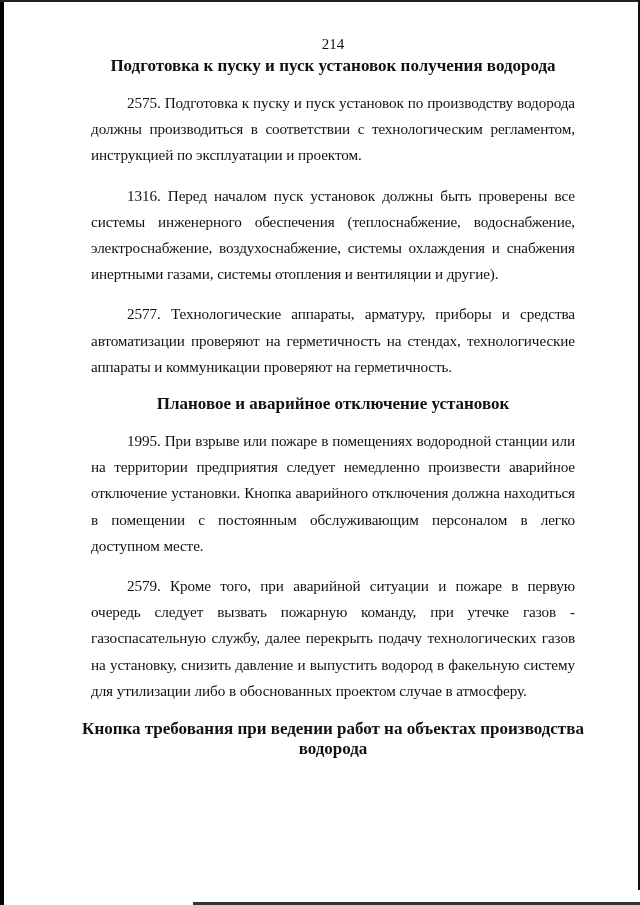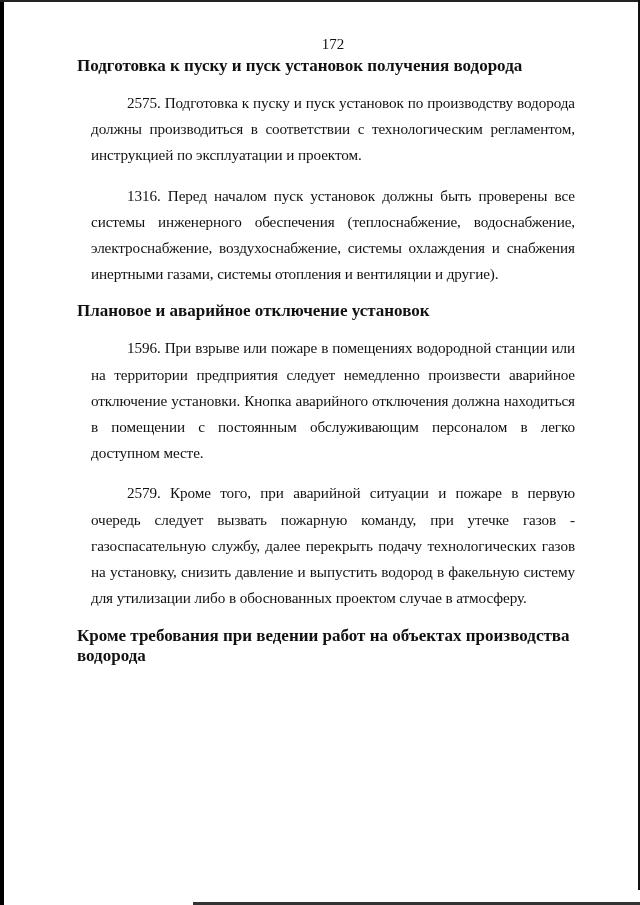--- a/index.html
+++ b/index.html
@@ -11,50 +11,51 @@
   .border-top { position: absolute; left: 0; top: 0; width: 640px; height: 2px; background: #222; }
   .border-right { position: absolute; right: 0; top: 0; width: 2px; height: 890px; background: #111; }
   .border-bottom { position: absolute; left: 193px; top: 902px; width: 447px; height: 3px; background: #333; }
   .page {
     position: absolute; left: 77px; top: 34px; width: 512px;
   }
   .page-number {
     text-align: center; font-size: 15px; line-height: 20px; margin: 0 0 2px 0;
   }
   .heading {
-    text-align: left; font-weight: bold; font-size: 17px; line-height: 20px; margin: 0;
+    text-align: center; font-weight: bold; font-size: 17px; line-height: 20px; margin: 0;
   }
   .h1 { margin-top: 0; margin-bottom: 8px; }
   .h2 { margin-top: 13px; margin-bottom: 8px; }
   .h3 { margin-top: 15px; margin-bottom: 8px; }
   .para {
     font-size: 15.2px; line-height: 26.2px; margin: 14px;
     text-align: justify; text-indent: 36px; letter-spacing: -0.1px;
   }
   .num { }
 </style>
 </head>
 <body>
 
 <div class="border-left"></div>
 <div class="border-top"></div>
 <div class="border-right"></div>
 <div class="border-bottom"></div>
 
 <div class="page">
-  <div class="page-number">172</div>
+  <div class="page-number">214</div>
 
   <section>
     <h2 class="heading h1">Подготовка к пуску и пуск установок получения водорода</h2>
     <p class="para"><span class="num">2575.</span> <span>Подготовка к пуску и пуск установок по производству водорода должны производиться в соответствии с технологическим регламентом, инструкцией по эксплуатации и проектом.</span></p>
     <p class="para"><span class="num">1316.</span> <span>Перед началом пуск установок должны быть проверены все системы инженерного обеспечения (теплоснабжение, водоснабжение, электроснабжение, воздухоснабжение, системы охлаждения и снабжения инертными газами, системы отопления и вентиляции и другие).</span></p>
+    <p class="para"><span class="num">2577.</span> <span>Технологические аппараты, арматуру, приборы и средства автоматизации проверяют на герметичность на стендах, технологические аппараты и коммуникации проверяют на герметичность.</span></p>
   </section>
 
   <section>
     <h2 class="heading h2">Плановое и аварийное отключение установок</h2>
-    <p class="para"><span class="num">1596.</span> <span>При взрыве или пожаре в помещениях водородной станции или на территории предприятия следует немедленно произвести аварийное отключение установки. Кнопка аварийного отключения должна находиться в помещении с постоянным обслуживающим персоналом в легко доступном месте.</span></p>
+    <p class="para"><span class="num">1995.</span> <span>При взрыве или пожаре в помещениях водородной станции или на территории предприятия следует немедленно произвести аварийное отключение установки. Кнопка аварийного отключения должна находиться в помещении с постоянным обслуживающим персоналом в легко доступном месте.</span></p>
     <p class="para"><span class="num">2579.</span> <span>Кроме того, при аварийной ситуации и пожаре в первую очередь следует вызвать пожарную команду, при утечке газов - газоспасательную службу, далее перекрыть подачу технологических газов на установку, снизить давление и выпустить водород в факельную систему для утилизации либо в обоснованных проектом случае в атмосферу.</span></p>
   </section>
 
   <section>
-    <h2 class="heading h3">Кроме требования при ведении работ на объектах производства водорода</h2>
+    <h2 class="heading h3">Кнопка требования при ведении работ на объектах производства водорода</h2>
   </section>
 </div>
 
 </body></html>

